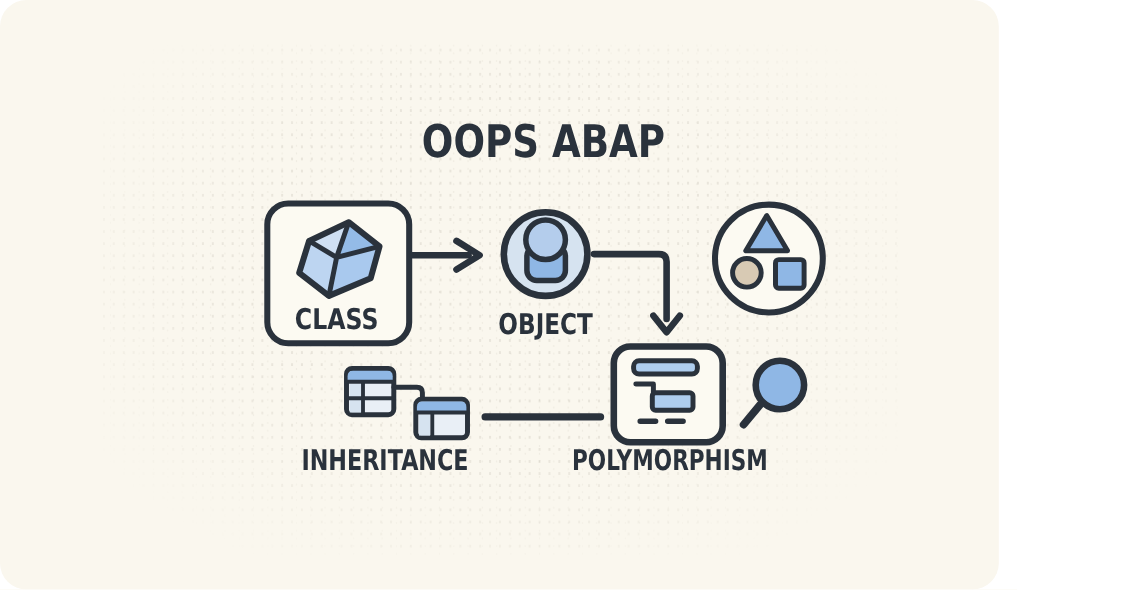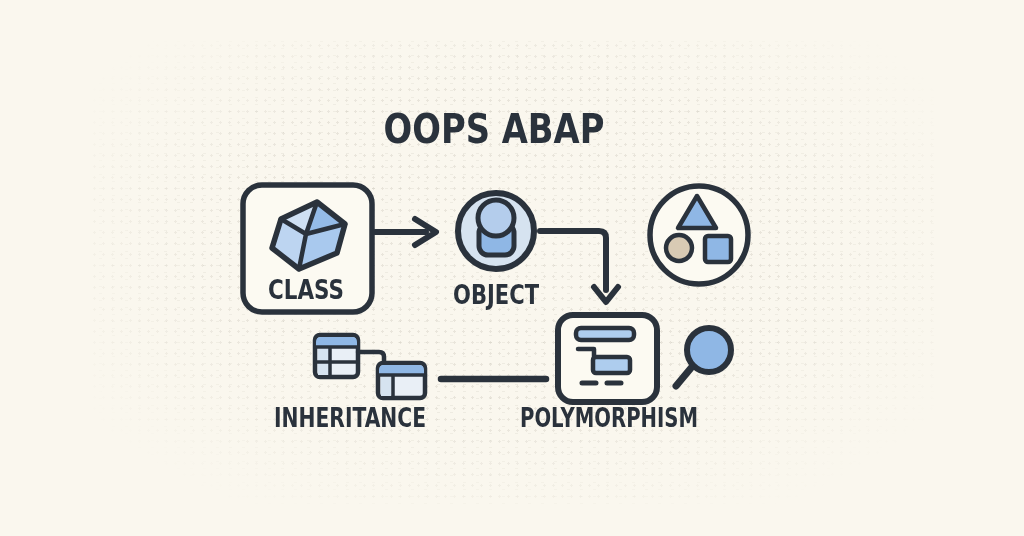--- a/index.html
+++ b/index.html
@@ -1,21 +1,22 @@
 <!DOCTYPE html>
 <html style="--paper: #faf7ee; --node_fill: #fcfaf2; --ink: #2a323c; --blue: #8fb7e5; --blue_light: #aecdee; --blue_pale: #d6e3f0; --tan: #d8cab4; --cell: #e9eff6; --cell_blue: #d6e3f0; --cube_pale: #cfe0f3; --cube_mid: #94bbe7; --cube_soft: #a9c9ee; --cube_low: #bdd5f1;"><head>
 <meta charset="utf-8">
 <style>
   html,body { margin:0; padding:0; }
   .canvas {
     position: relative;
-    width: 1024px; height: 536px;
+    width: 908px; height: 536px;
     background-color: var(--paper, #faf7ee);
     overflow: hidden;
     font-family: "DejaVu Sans", "Liberation Sans", sans-serif;
+    border-radius: 24px;
   }
   
   .canvas::before {
     content:"";
     position:absolute; left:90px; right:90px; top:40px; bottom:30px;
     background-image:
       radial-gradient(rgba(90,80,60,0.10) 1px, transparent 1.2px),
       radial-gradient(rgba(90,80,60,0.07) 1px, transparent 1.2px);
     background-size: 9px 11px, 13px 7px;
     background-position: 0 0, 4px 5px;

